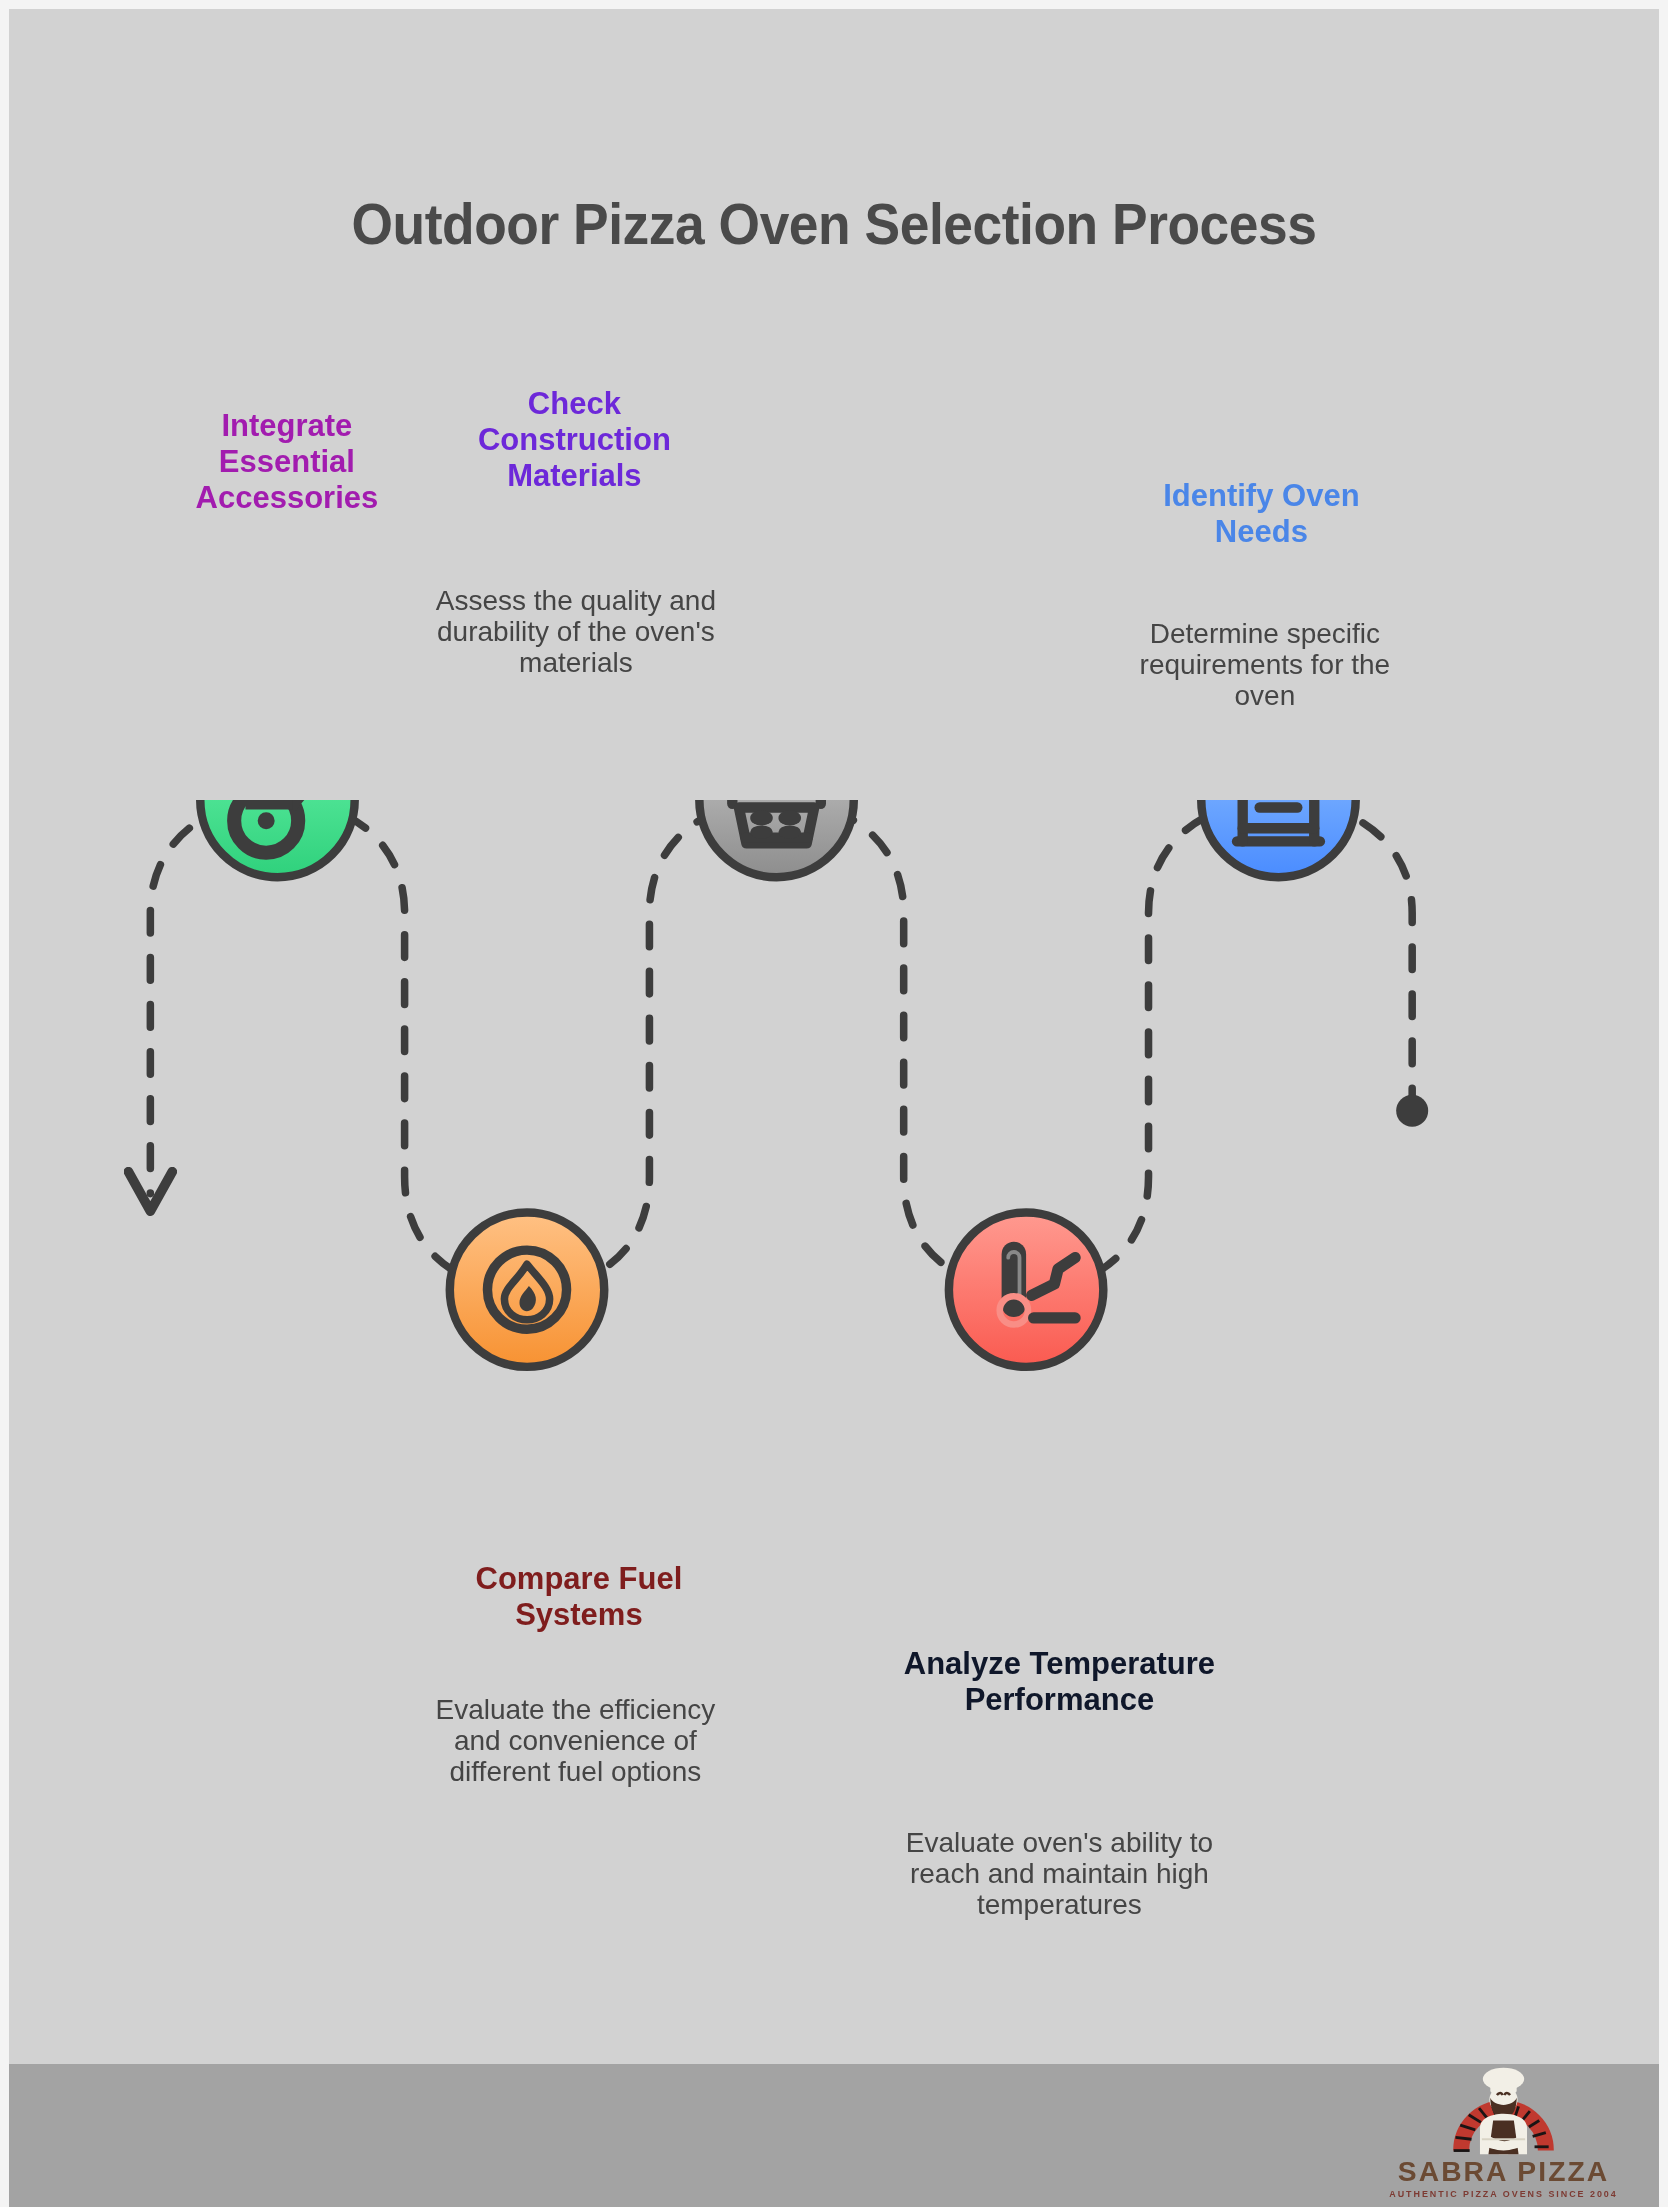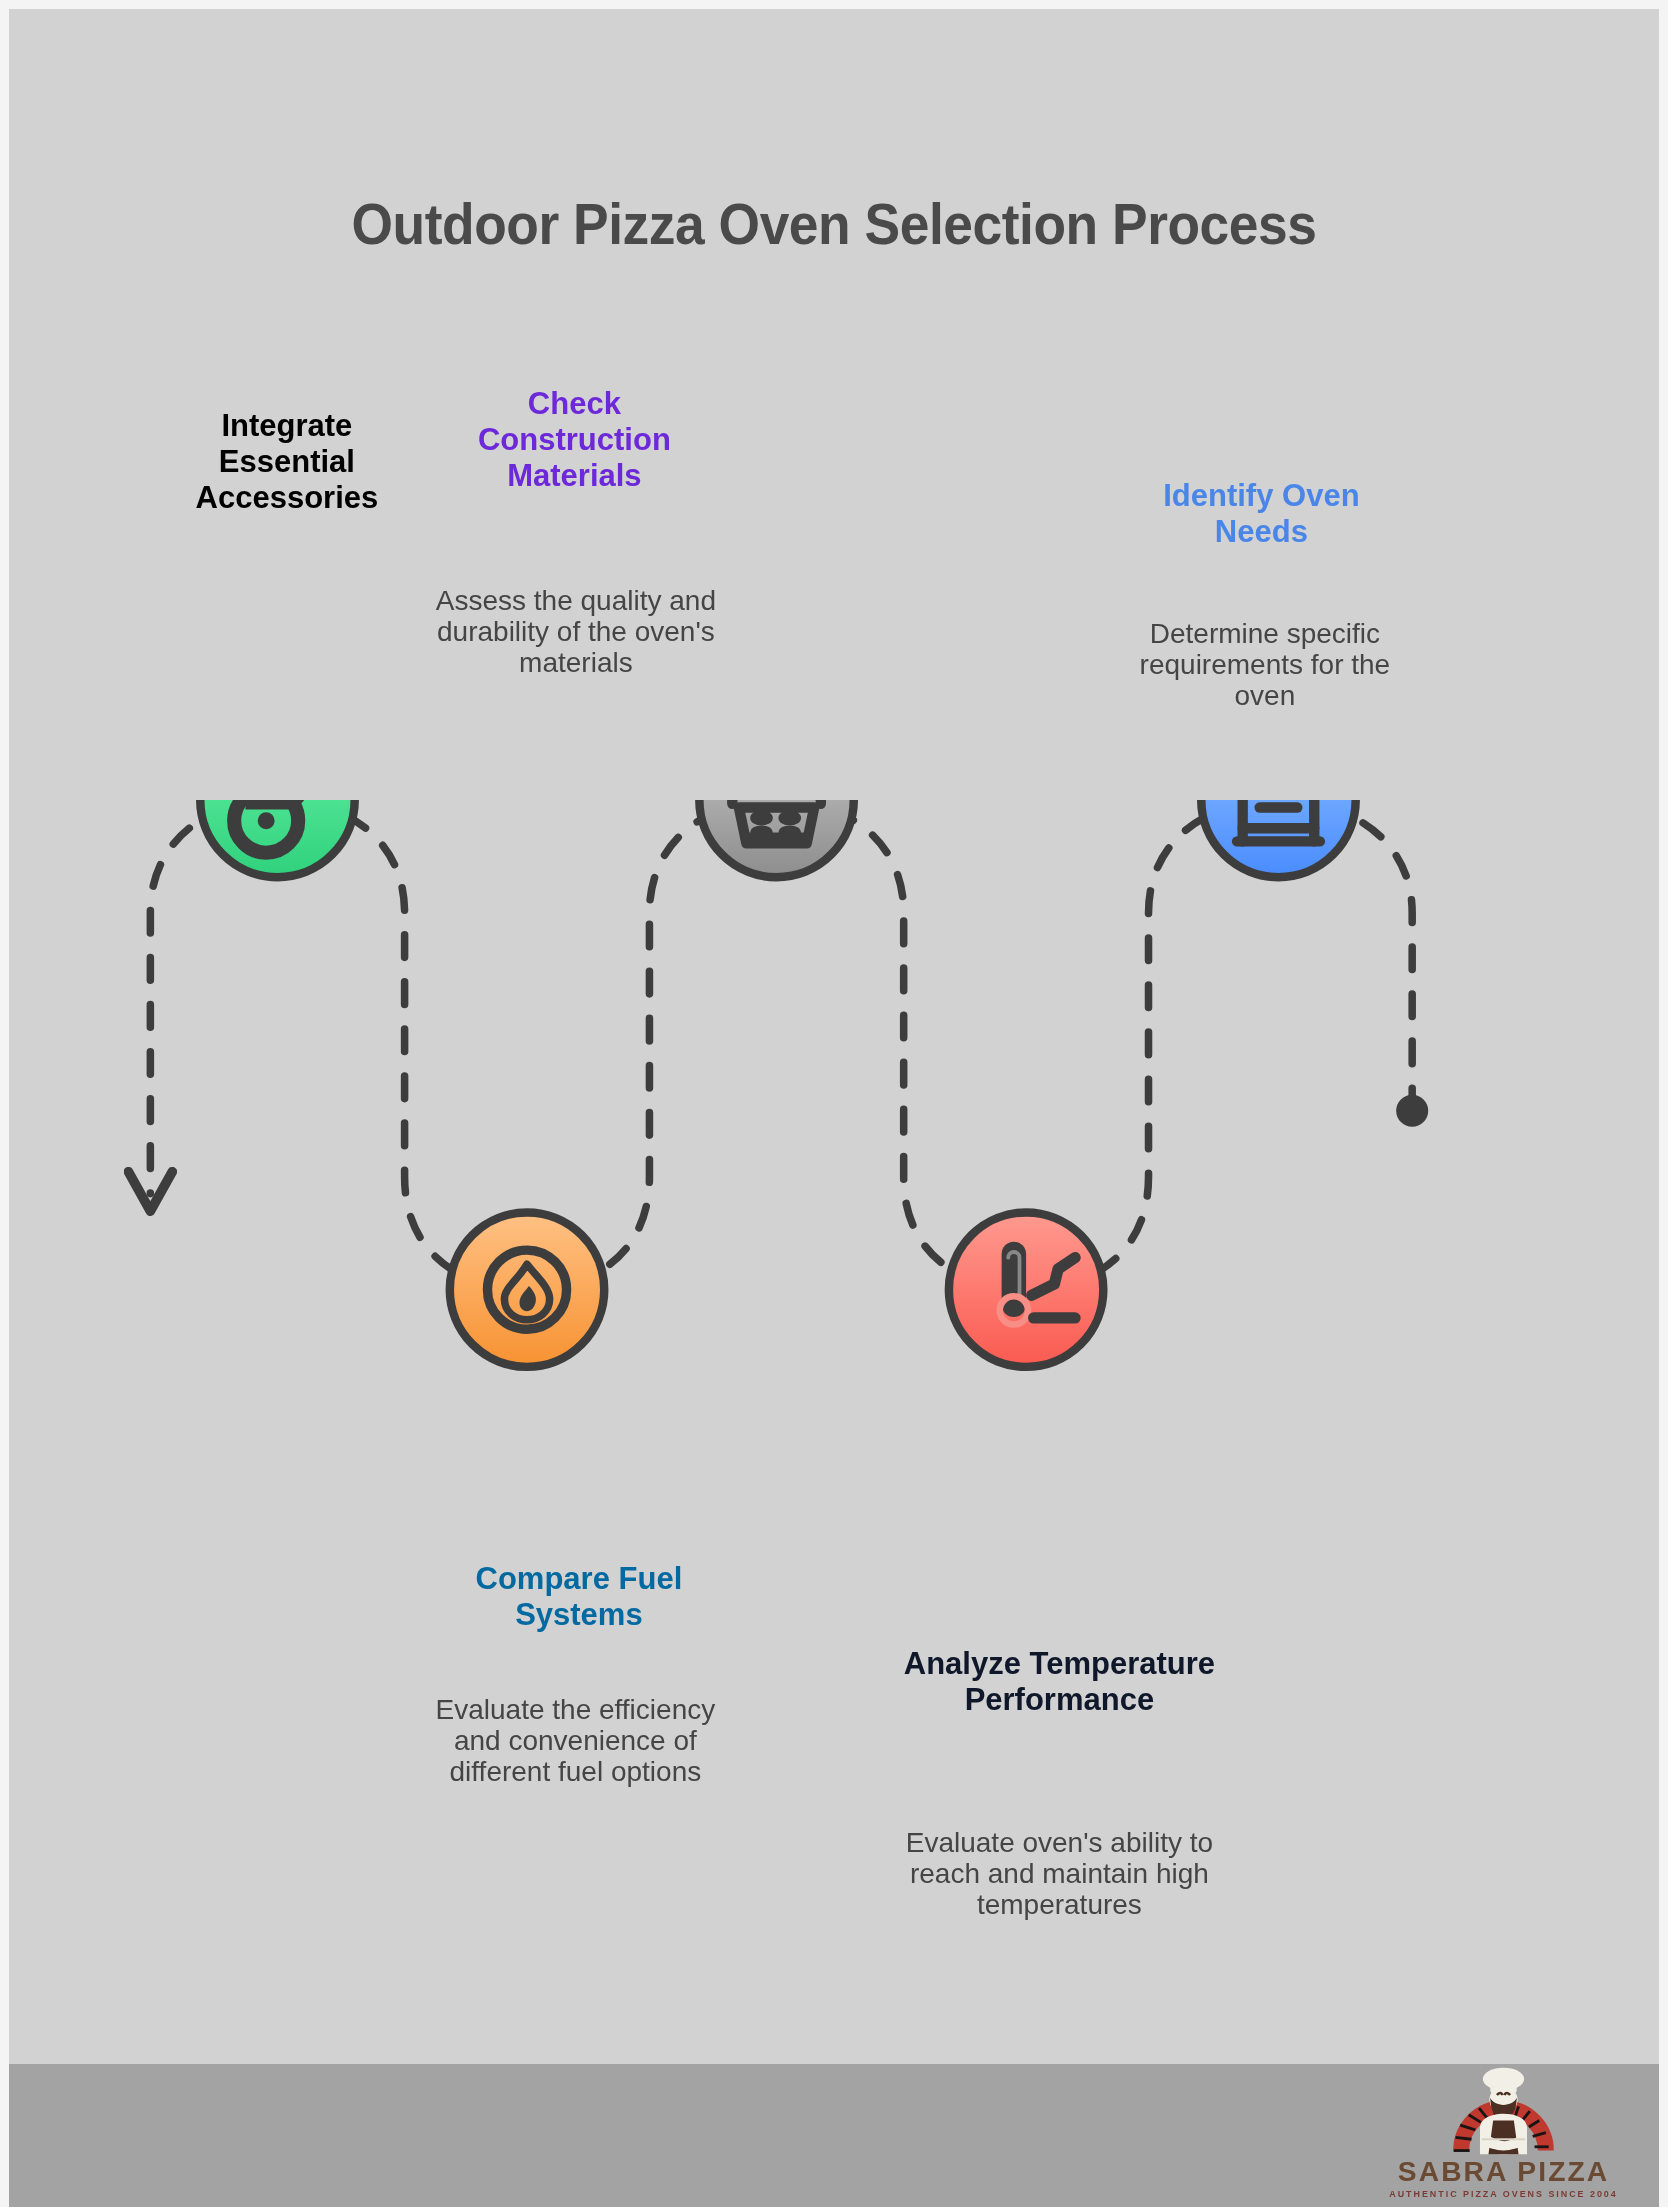--- a/index.html
+++ b/index.html
@@ -202,29 +202,29 @@
           <path d="M -38 -12 L 38 -12"></path>
           <path d="M -38 30 L 38 30"></path>
           <path d="M -28 -28 L -4 -28"></path>
           <path d="M -20 8 L 20 8"></path>
           <circle cx="10" cy="-27" r="8" fill="#3d3d3d" stroke="none"></circle>
           <circle cx="30" cy="-27" r="8" fill="#3d3d3d" stroke="none"></circle>
         </g>
       </g>
     </svg>
 
-    <div class="step-head" id="h0" style="color:#000000">Integrate Essential Accessories</div>
+    <div class="step-head" id="h0" style="color:#a21caf">Integrate Essential Accessories</div>
 
     <div class="step-head" id="h1" style="color:#6d28d9">Check Construction Materials</div>
     <div class="step-desc" id="d1">Assess the quality and durability of the oven's materials</div>
 
     <div class="step-head" id="h2" style="color:#4a86e8">Identify Oven Needs</div>
     <div class="step-desc" id="d2">Determine specific requirements for the oven</div>
 
-    <div class="step-head" id="h3" style="color:#0369a1">Compare Fuel Systems</div>
+    <div class="step-head" id="h3" style="color:#7f1d1d">Compare Fuel Systems</div>
     <div class="step-desc" id="d3">Evaluate the efficiency and convenience of different fuel options</div>
 
     <div class="step-head" id="h4" style="color:#0f172a">Analyze Temperature Performance</div>
     <div class="step-desc" id="d4">Evaluate oven's ability to reach and maintain high temperatures</div>
 
     <div id="footer">
       <svg id="logo" viewBox="0 0 290 152">
 
         <g>
           <path d="M 100 92 A 45 45 0 0 1 190 92" fill="none" stroke="#c0392f" stroke-width="17"></path>

